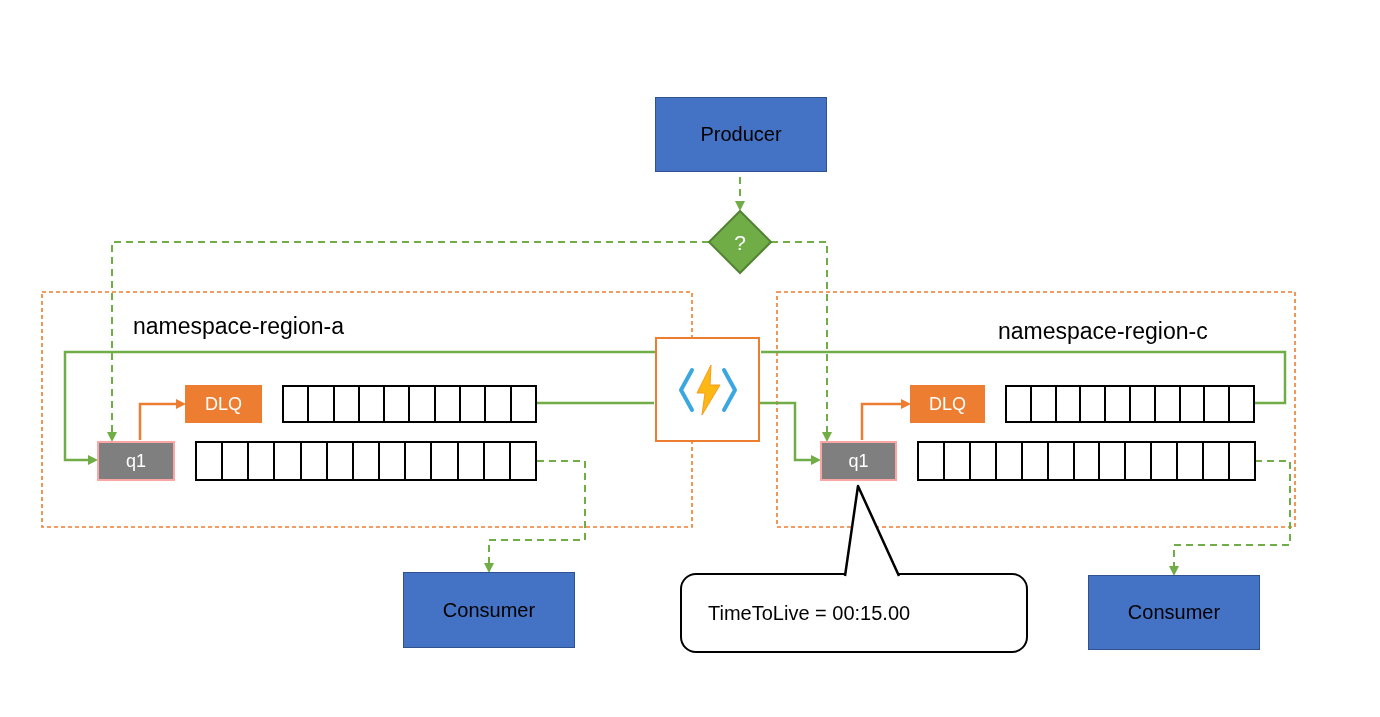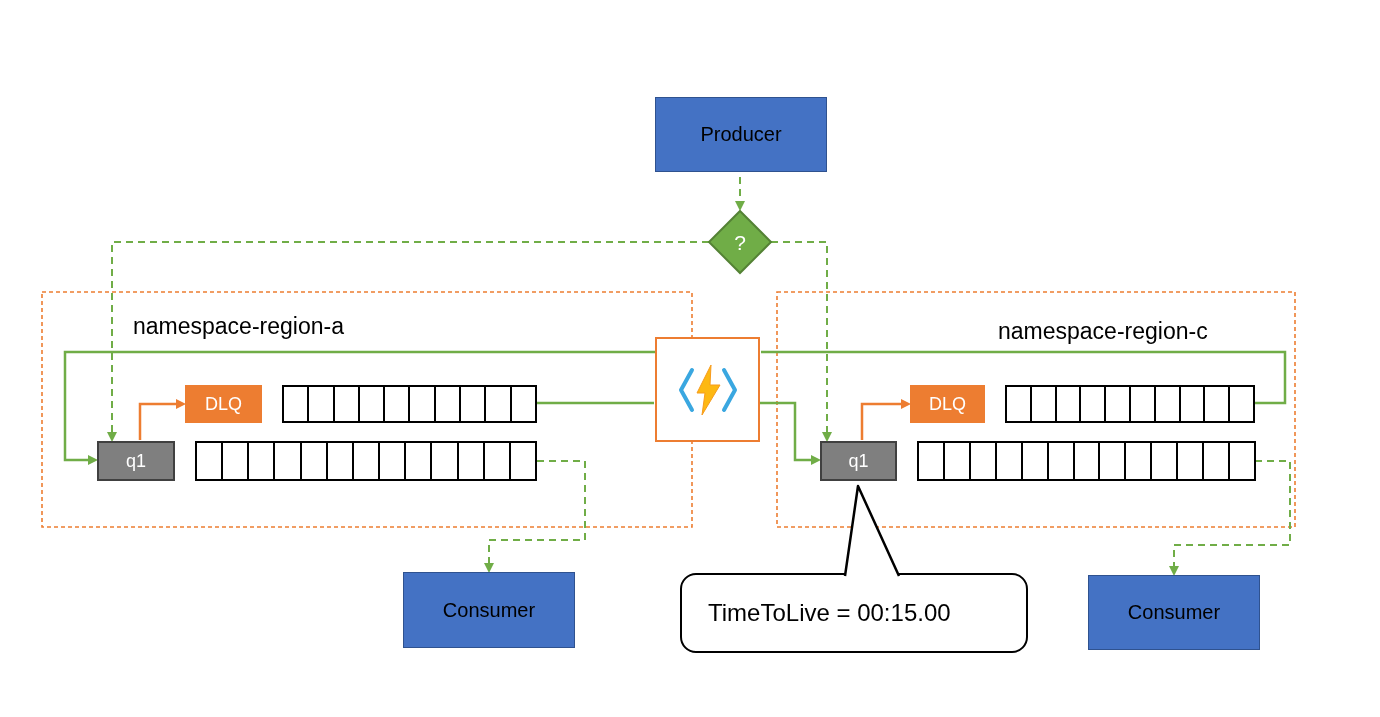--- a/index.html
+++ b/index.html
@@ -49,38 +49,38 @@
   }
   .qtag {
     display: flex;
     align-items: center;
     justify-content: center;
     color: #fff;
     font-size: 18px;
     flex: 0 0 auto;
   }
   .qtag.dlq { background: #ed7d31; width: 77px; }
-  .qtag.q1  { background: #7f7f7f; border: 2px solid #404040; width: 78px; }
+  .qtag.q1  { background: #7f7f7f; border: 2px solid #fca5a5; width: 78px; }
   .cells { display: flex; flex: 1; }
   .cell {
     flex: 1;
     background: #fff;
     border: 2px solid #000;
     margin-left: -2px;
   }
   .cell:first-child { margin-left: 0; }
   .callout {
     position: absolute;
     background: #fff;
     border: 2.5px solid #000;
     border-radius: 16px;
     display: flex;
     align-items: center;
     padding-left: 26px;
-    font-size: 24px;
+    font-size: 20px;
     color: #000;
   }
   .svgtext {
     font-family: "Liberation Sans", sans-serif;
   }
 </style>
 </head>
 <body>
 
 <div class="canvas">

